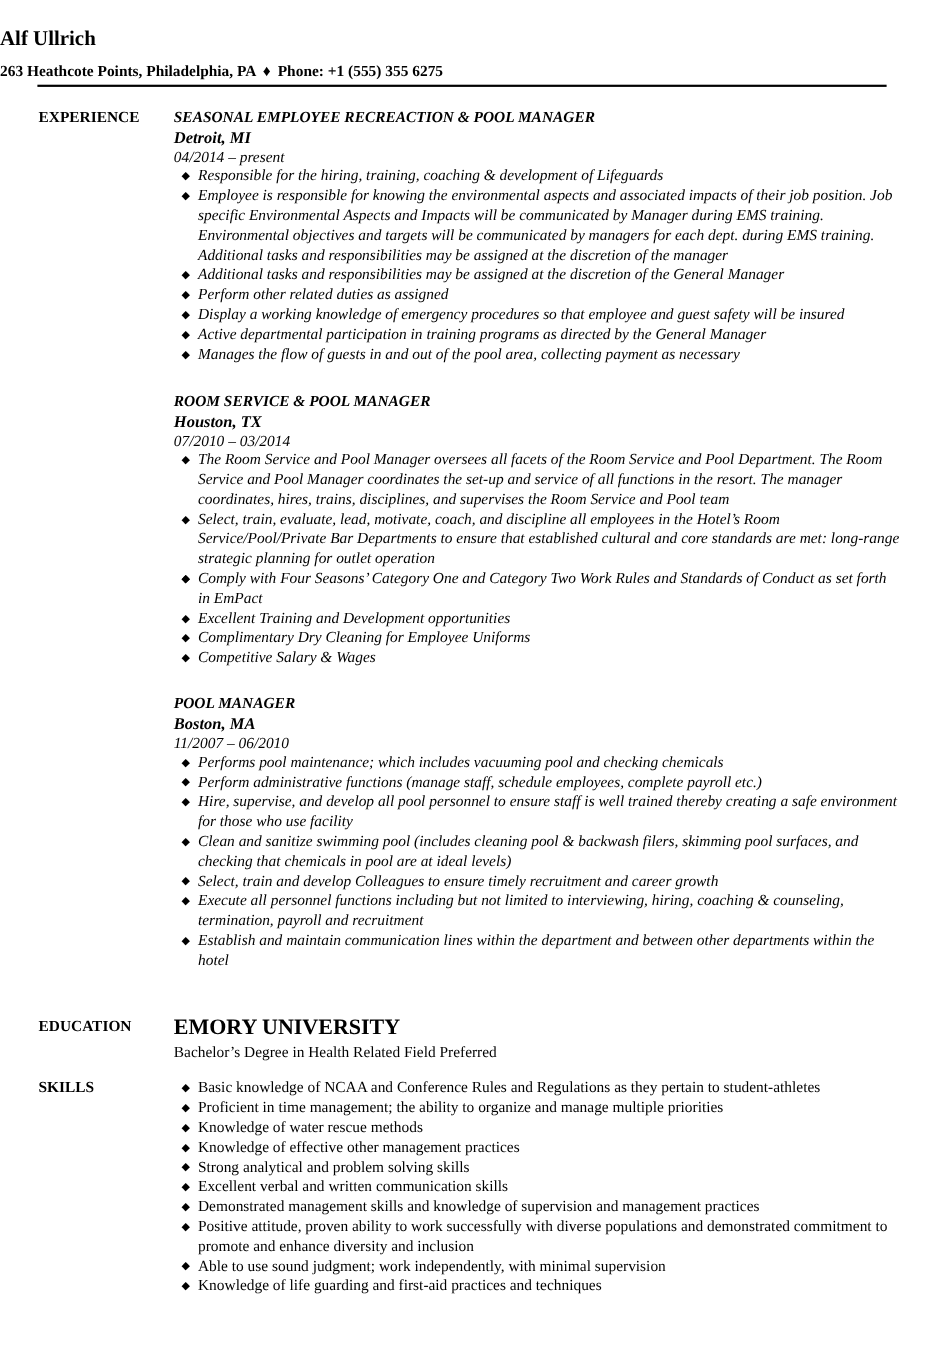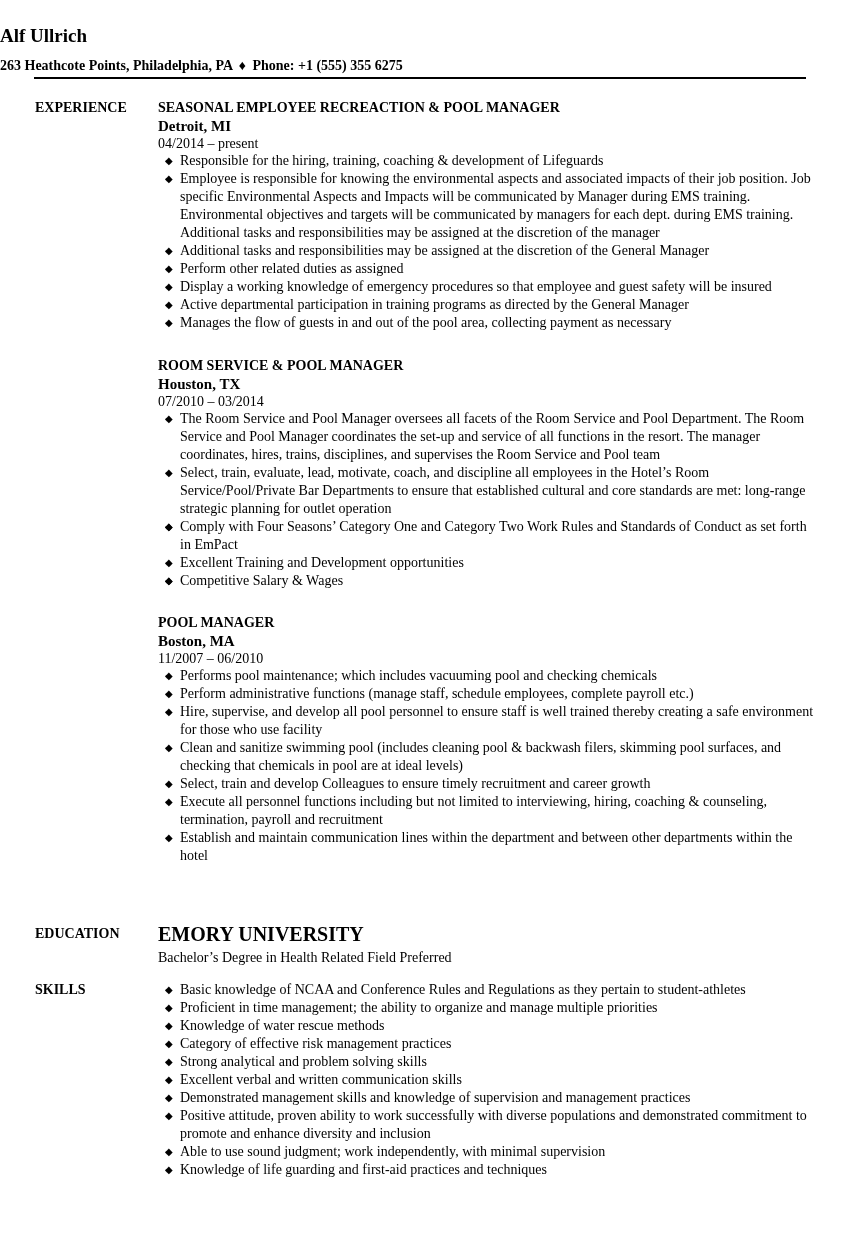--- a/index.html
+++ b/index.html
@@ -12,21 +12,21 @@
   .name { font-size: 19px; font-weight: bold; line-height: 24px; }
   .contact { font-size: 14px; font-weight: bold; margin-top: 10px; line-height: 16px; }
   .rule { position: absolute; left: 34px; top: 77px; width: 772px; height: 2px; background: #000; }
 
   .section { position: absolute; left: 0; width: 860px; }
   .section-label {
     position: absolute; left: 35px; top: 0;
     font-size: 14px; font-weight: bold; line-height: 18px; letter-spacing: 0;
   }
   .content { position: absolute; left: 158px; top: 0; width: 660px; }
-  .job { margin-bottom: 24px; }
+  .job { margin-bottom: 24px; font-style: italic; }
   .job-title { font-size: 14px; font-weight: bold; line-height: 18px; }
   .job-loc { font-size: 15px; font-weight: bold; line-height: 18px; }
   .job-dates { font-size: 14px; line-height: 17px; }
   ul.bullets { list-style: none; margin: 0; padding: 0; }
   ul.bullets li {
     position: relative; padding-left: 22px; font-size: 14px; line-height: 18px;
   }
   ul.bullets li .dot {
     position: absolute; left: 7px; top: 0; font-size: 10px; line-height: 18px;
   }
@@ -66,21 +66,21 @@
     <div class="job" style="">
       <div class="job-title">ROOM SERVICE &amp; POOL MANAGER</div>
       <div class="job-loc">Houston, TX</div>
       <div class="job-dates">07/2010 – 03/2014</div>
       <ul class="bullets">
           <li><span class="dot">◆</span><span>The Room Service and Pool Manager oversees all facets of the Room Service and Pool Department. The Room Service and Pool Manager coordinates the set-up and service of all functions in the resort. The manager coordinates, hires, trains, disciplines, and supervises the Room Service and Pool team</span></li>
           <li><span class="dot">◆</span><span>Select, train, evaluate, lead, motivate, coach, and discipline all employees in the Hotel’s Room Service/Pool/Private Bar Departments to ensure that established cultural and core standards are met: long-range strategic planning for outlet operation</span></li>
           <li><span class="dot">◆</span></li>
           <li><span class="dot">◆</span><span>Comply with Four Seasons’ Category One and Category Two Work Rules and Standards of Conduct as set forth in EmPact</span></li>
           <li><span class="dot">◆</span><span>Excellent Training and Development opportunities</span></li>
-          <li><span class="dot">◆</span></li>
+          <li><span class="dot">◆</span><span>Complimentary Dry Cleaning for Employee Uniforms</span></li>
           <li><span class="dot">◆</span><span>Competitive Salary &amp; Wages</span></li>
         </ul>
     </div>
     <div class="job" style="margin-bottom:0;">
       <div class="job-title">POOL MANAGER</div>
       <div class="job-loc">Boston, MA</div>
       <div class="job-dates">11/2007 – 06/2010</div>
       <ul class="bullets">
           <li><span class="dot">◆</span><span>Performs pool maintenance; which includes vacuuming pool and checking chemicals</span></li>
           <li><span class="dot">◆</span><span>Perform administrative functions (manage staff, schedule employees, complete payroll etc.)</span></li>
@@ -102,21 +102,21 @@
   </div>
 </div>
 
 <div class="section" style="top:981px;">
   <div class="section-label">SKILLS</div>
   <div class="content">
     <ul class="bullets">
         <li><span class="dot">◆</span><span>Basic knowledge of NCAA and Conference Rules and Regulations as they pertain to student-athletes</span></li>
         <li><span class="dot">◆</span><span>Proficient in time management; the ability to organize and manage multiple priorities</span></li>
         <li><span class="dot">◆</span><span>Knowledge of water rescue methods</span></li>
-        <li><span class="dot">◆</span><span>Category of effective risk management practices</span></li>
+        <li><span class="dot">◆</span><span>Knowledge of effective other management practices</span></li>
         <li><span class="dot">◆</span><span>Strong analytical and problem solving skills</span></li>
         <li><span class="dot">◆</span><span>Excellent verbal and written communication skills</span></li>
         <li><span class="dot">◆</span><span>Demonstrated management skills and knowledge of supervision and management practices</span></li>
         <li><span class="dot">◆</span><span>Positive attitude, proven ability to work successfully with diverse populations and demonstrated commitment to promote and enhance diversity and inclusion</span></li>
         <li><span class="dot">◆</span><span>Able to use sound judgment; work independently, with minimal supervision</span></li>
         <li><span class="dot">◆</span><span>Knowledge of life guarding and first-aid practices and techniques</span></li>
       </ul>
   </div>
 </div>
 

